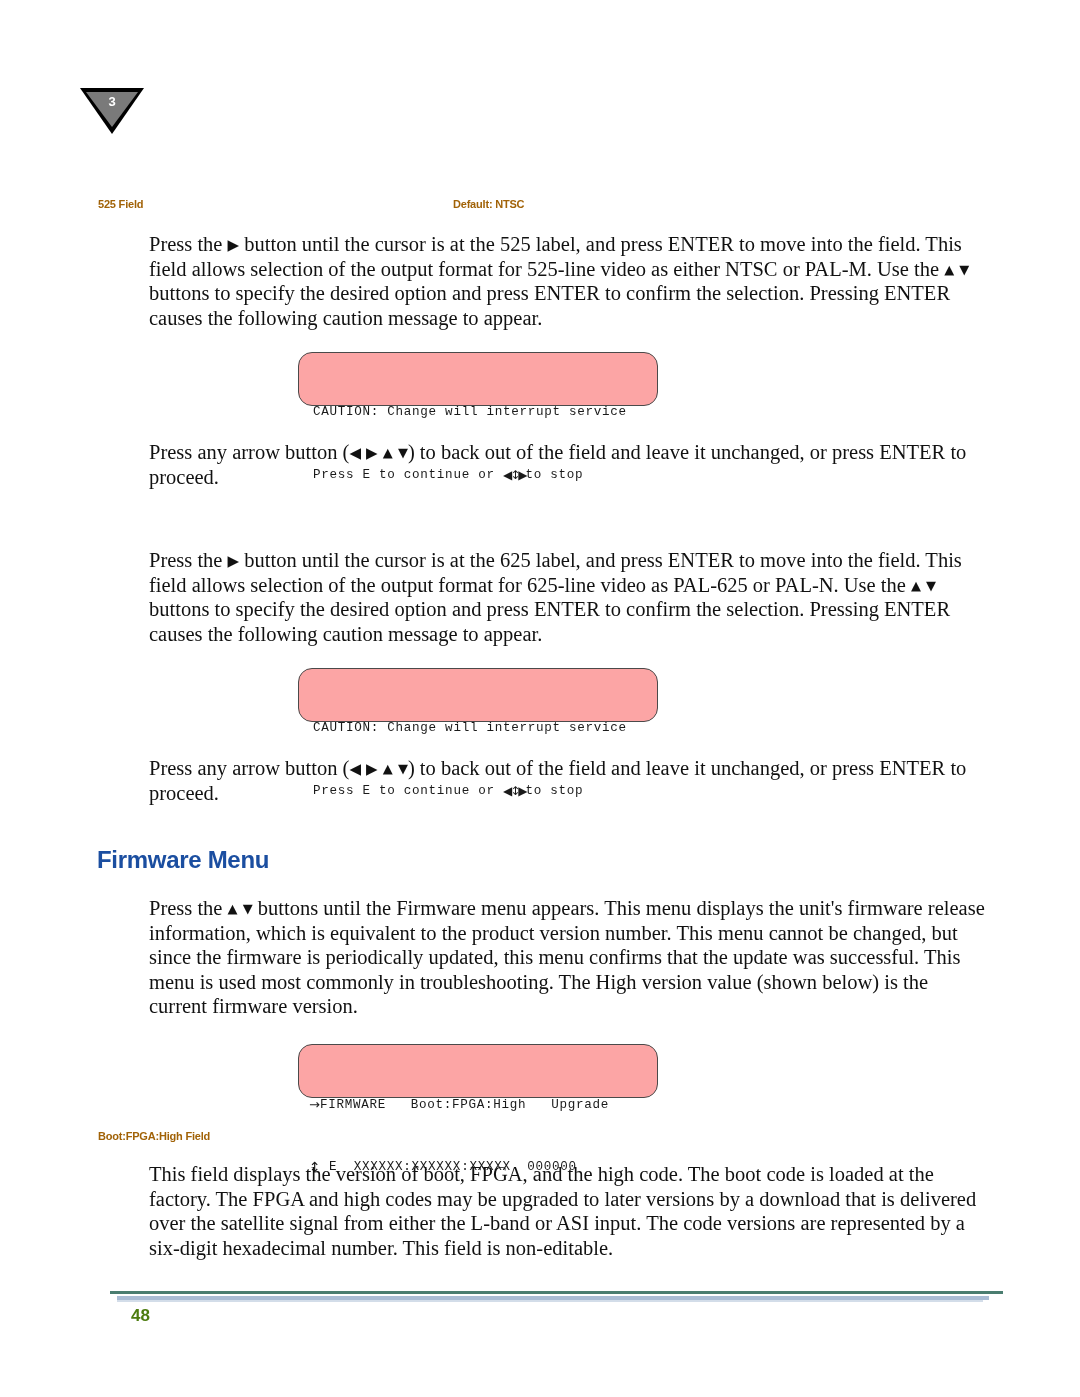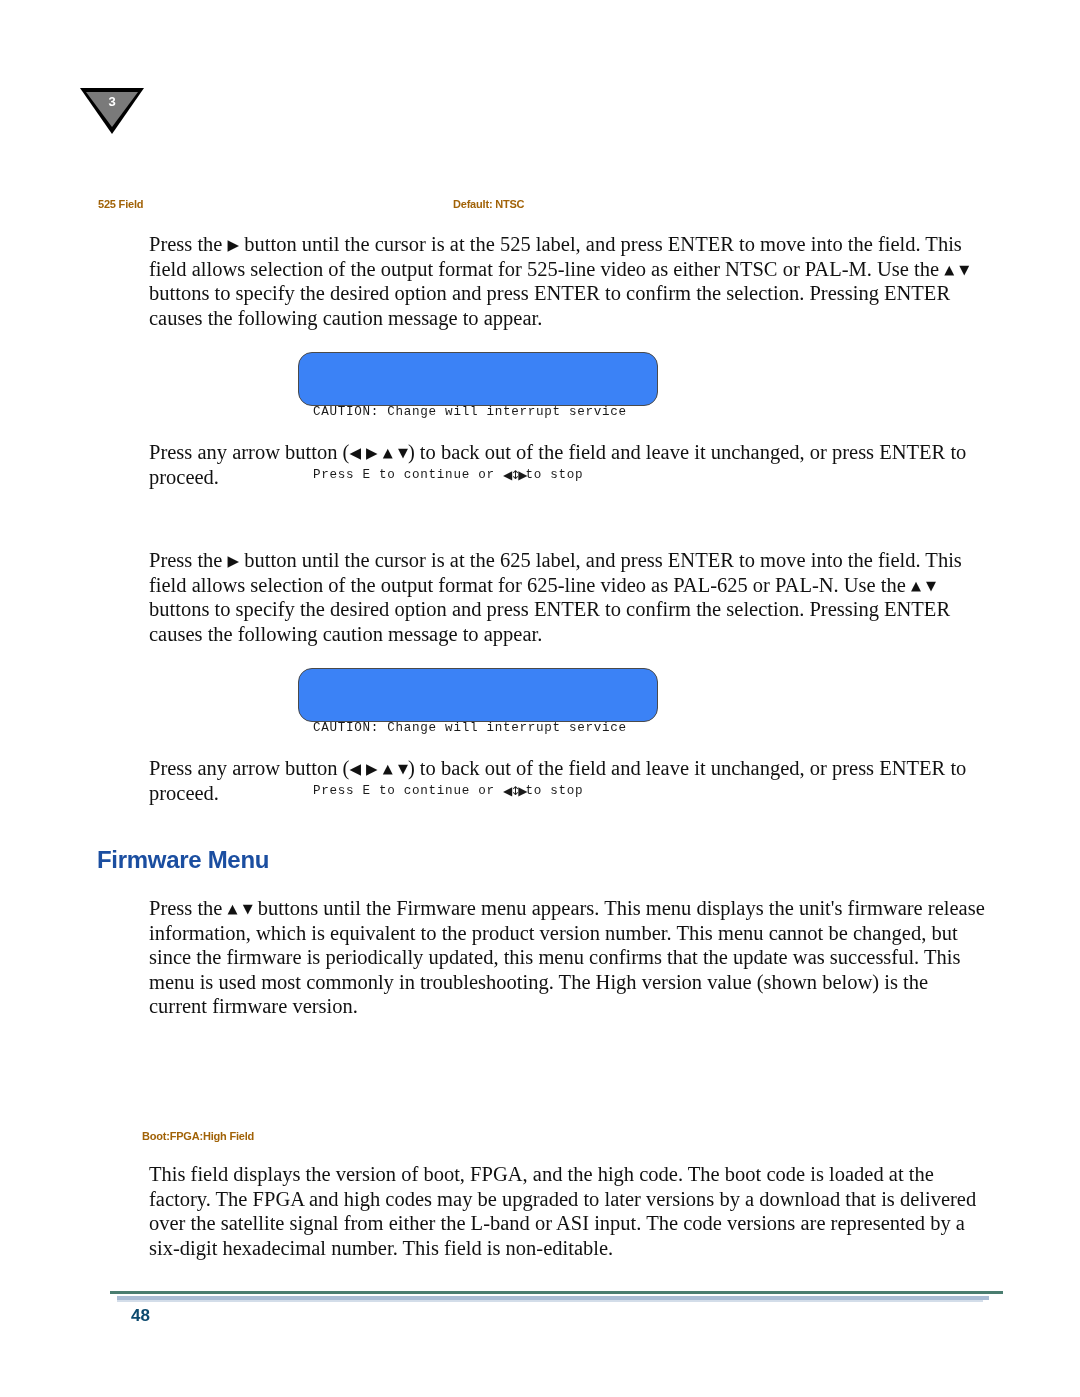--- a/index.html
+++ b/index.html
@@ -103,21 +103,21 @@
     font-size: 13px;
     vertical-align: 2px;
   }
 
   
   .lcd-box {
     position: absolute;
     left: 298px;
     width: 360px;
     height: 54px;
-    background: #3b82f6;
+    background: #fca5a5;
     border: 1.5px solid #4a4a4a;
     border-radius: 14px;
     box-sizing: border-box;
     padding: 7px 0 0 14px;
     font-family: "Liberation Mono", "DejaVu Sans Mono", monospace;
     font-size: 12.6px;
     line-height: 21px;
     letter-spacing: 0.7px;
     color: #1a1a1a;
     white-space: pre;
@@ -181,21 +181,21 @@
     height: 2px;
     background: #d3dde9;
   }
   .page-number {
     position: absolute;
     left: 131px;
     top: 1306px;
     font-family: "Liberation Sans", "DejaVu Sans", sans-serif;
     font-weight: bold;
     font-size: 17px;
-    color: #0c4a6e;
+    color: #4d7c0f;
   }
 </style>
 </head>
 <body>
 
 <div class="page">
 
   <div class="chapter-marker">
     <div class="tri-outer"></div>
     <div class="tri-inner"></div>
@@ -232,22 +232,26 @@
   <div class="body-text" style="top:756px;">
     <span>Press any arrow button (</span><span class="arrow">◀</span>&nbsp;<span class="arrow">▶</span>&nbsp;<span class="arrow up">▲</span>&nbsp;<span class="arrow down">▼</span><span>) to back out of the field and leave it unchanged, or press ENTER to proceed.</span>
   </div>
 
   <div class="section-heading" style="top:846px;">Firmware Menu</div>
 
   <div class="body-text" style="top:896px;">
     <span>Press the </span><span class="arrow up">▲</span>&nbsp;<span class="arrow down">▼</span><span> buttons until the Firmware menu appears. This menu displays the unit's firmware release information, which is equivalent to the product version number. This menu cannot be changed, but since the firmware is periodically updated, this menu confirms that the update was successful. This menu is used most commonly in troubleshooting. The High version value (shown below) is the current firmware version.</span>
   </div>
 
-
-  <div class="field-header" style="top:1130px;margin-left:44px;">
+  <div class="lcd-box" style="top:1044px; padding-left:10px;">
+    <div class="lcd-line"><span class="lcd-glyph right">→</span><span>FIRMWARE</span>   <span>Boot:FPGA:High</span>   <span>Upgrade</span></div>
+    <div class="lcd-line"><span class="lcd-glyph updown">↕</span> <span>E</span>  <span>XXXXXX:XXXXXX:XXXXX</span>  <span>000000</span></div>
+  </div>
+
+  <div class="field-header" style="top:1130px;">
     <span class="fh-name" style="width:auto;">Boot:FPGA:High Field</span>
   </div>
 
   <div class="body-text" style="top:1162px;">This field displays the version of boot, FPGA, and the high code. The boot code is loaded at the factory. The FPGA and high codes may be upgraded to later versions by a download that is delivered over the satellite signal from either the L-band or ASI input. The code versions are represented by a six-digit hexadecimal number. This field is non-editable.</div>
 
   <div class="footer-rule-dark"></div>
   <div class="footer-rule-light"></div>
   <div class="footer-rule-pale"></div>
   <div class="page-number">48</div>
 

